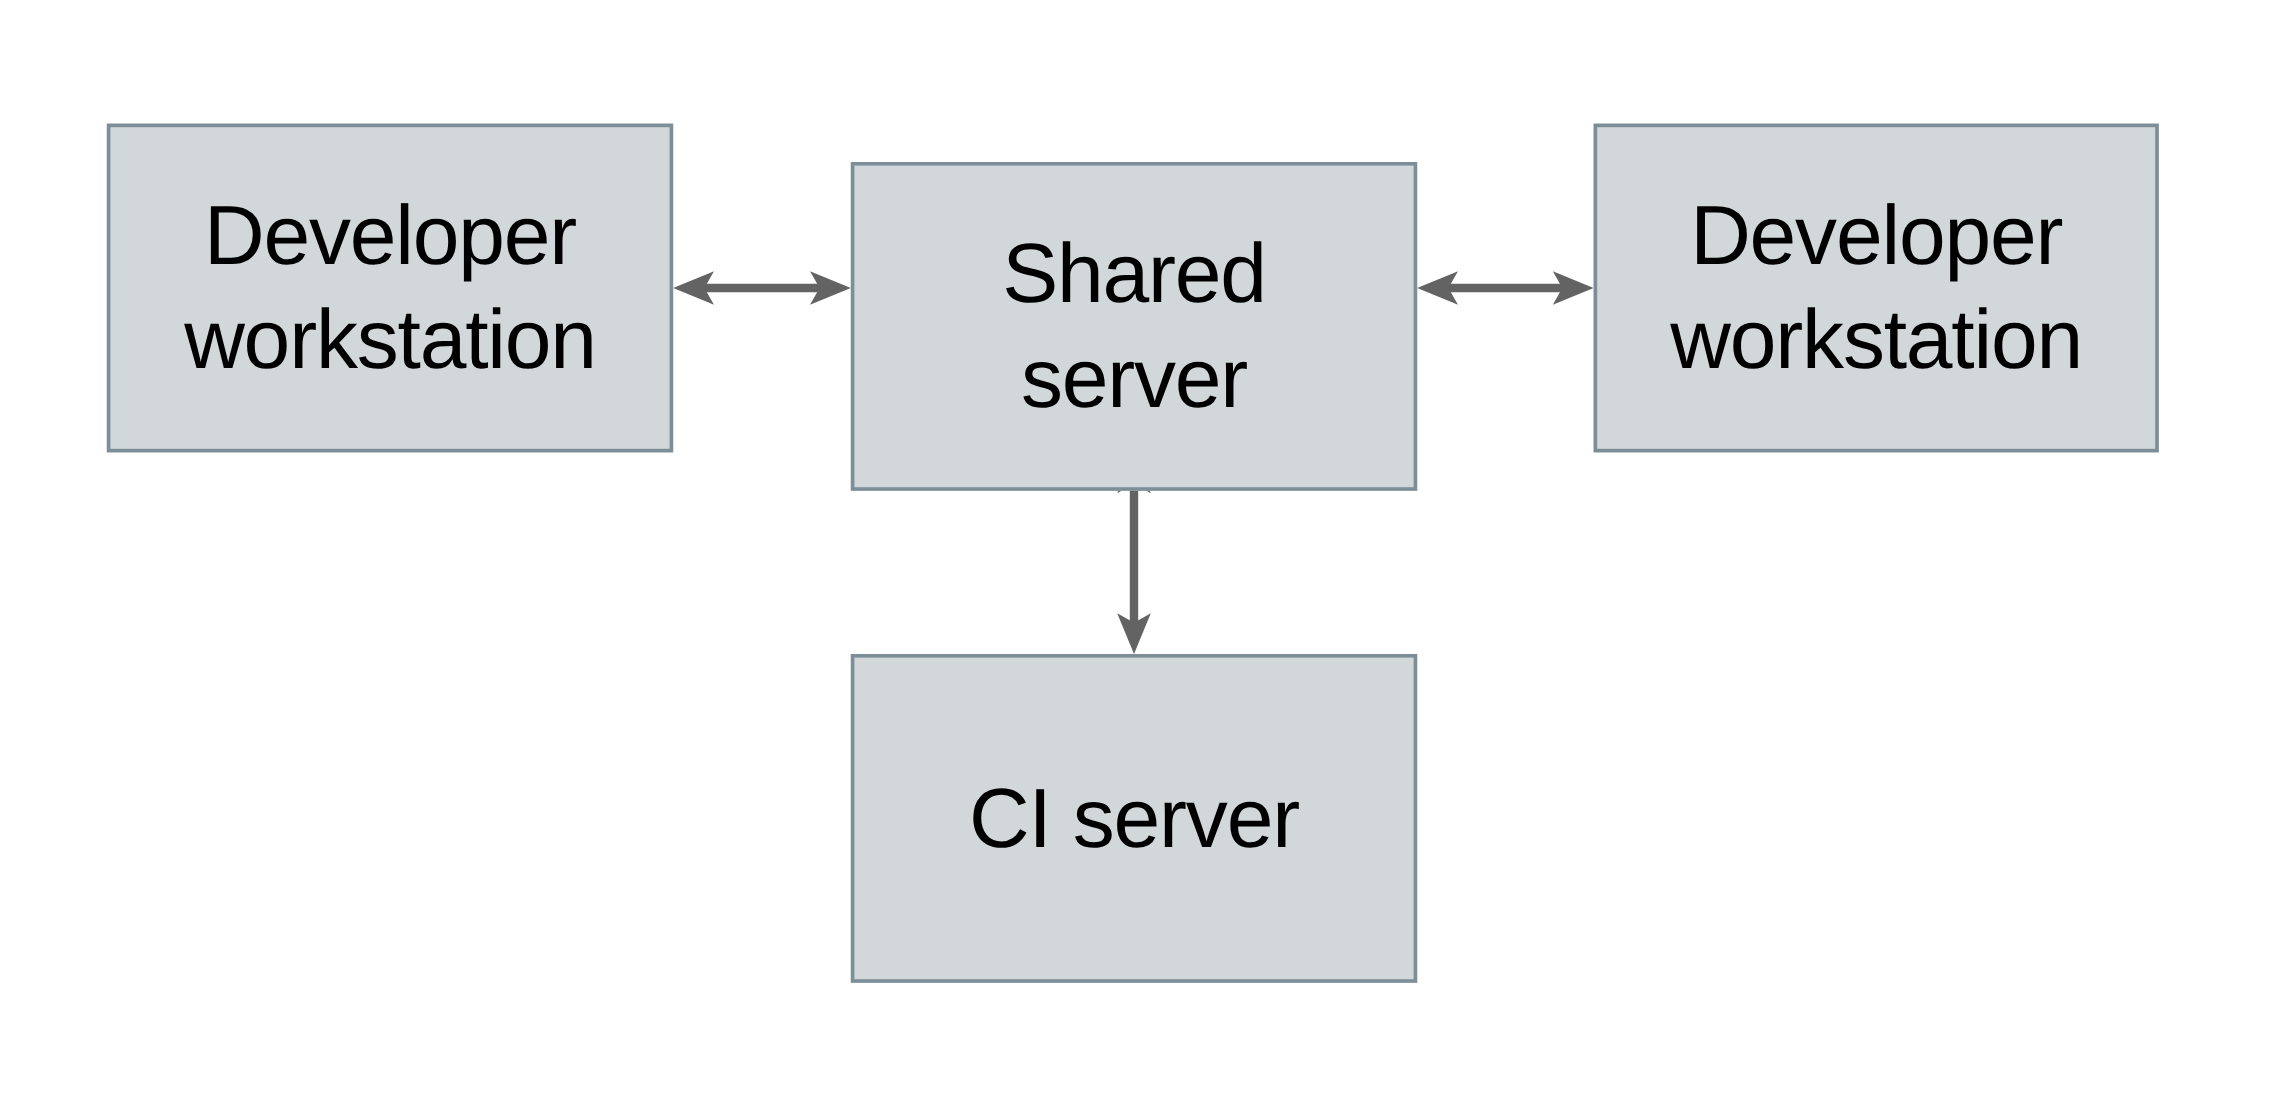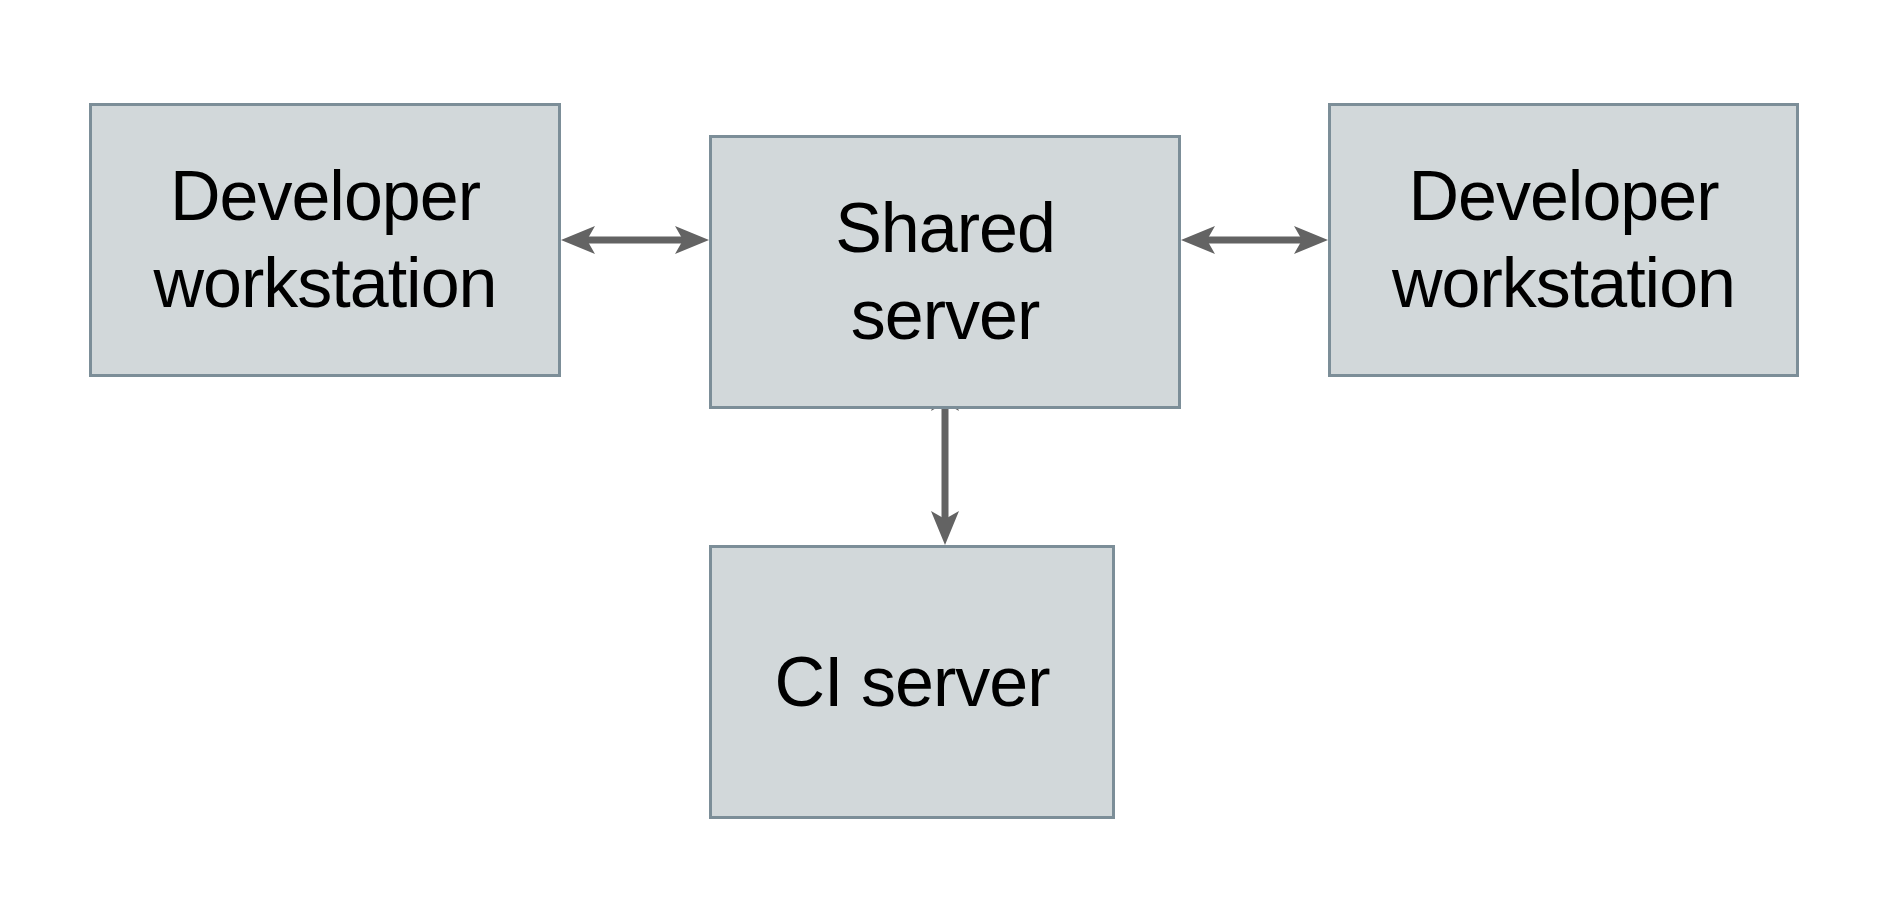--- a/index.html
+++ b/index.html
@@ -49,21 +49,21 @@
     background: var(--box-fill);
     border: 3px solid var(--box-border);
     display: flex;
     align-items: center;
     justify-content: center;
     text-align: center;
   }
   .node-dev-left   { left: 89px;   top: 103px; width: 472px; height: 274px; }
   .node-cache      { left: 709px;  top: 103px; width: 472px; height: 274px; margin-top: 32px; }
   .node-dev-right  { left: 1328px; top: 103px; width: 471px; height: 274px; }
-  .node-ci         { left: 709px;  top: 545px; width: 406px; height: 274px; }
+  .node-ci         { left: 709px;  top: 545px; width: 472px; height: 274px; }
   .node-label {
     color: var(--text);
     font-size: 70px;
     line-height: 1.24;
     letter-spacing: -1px;
     white-space: nowrap;
   }
   .node-label .line { display: block; }
 </style>
 </head>

